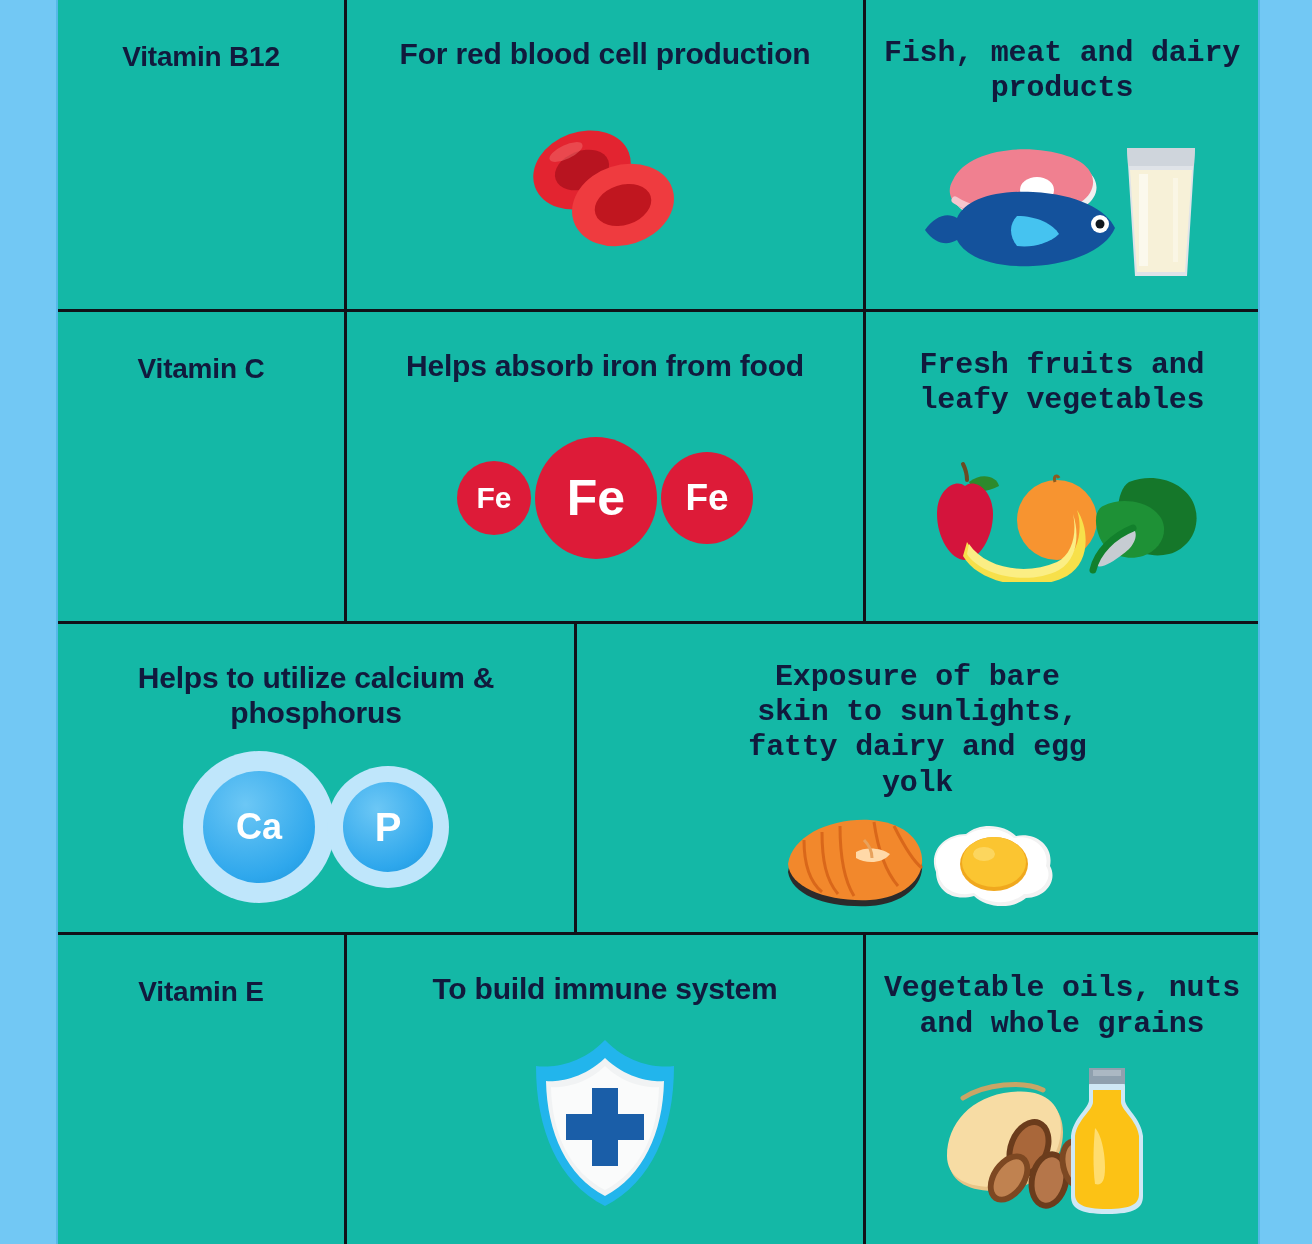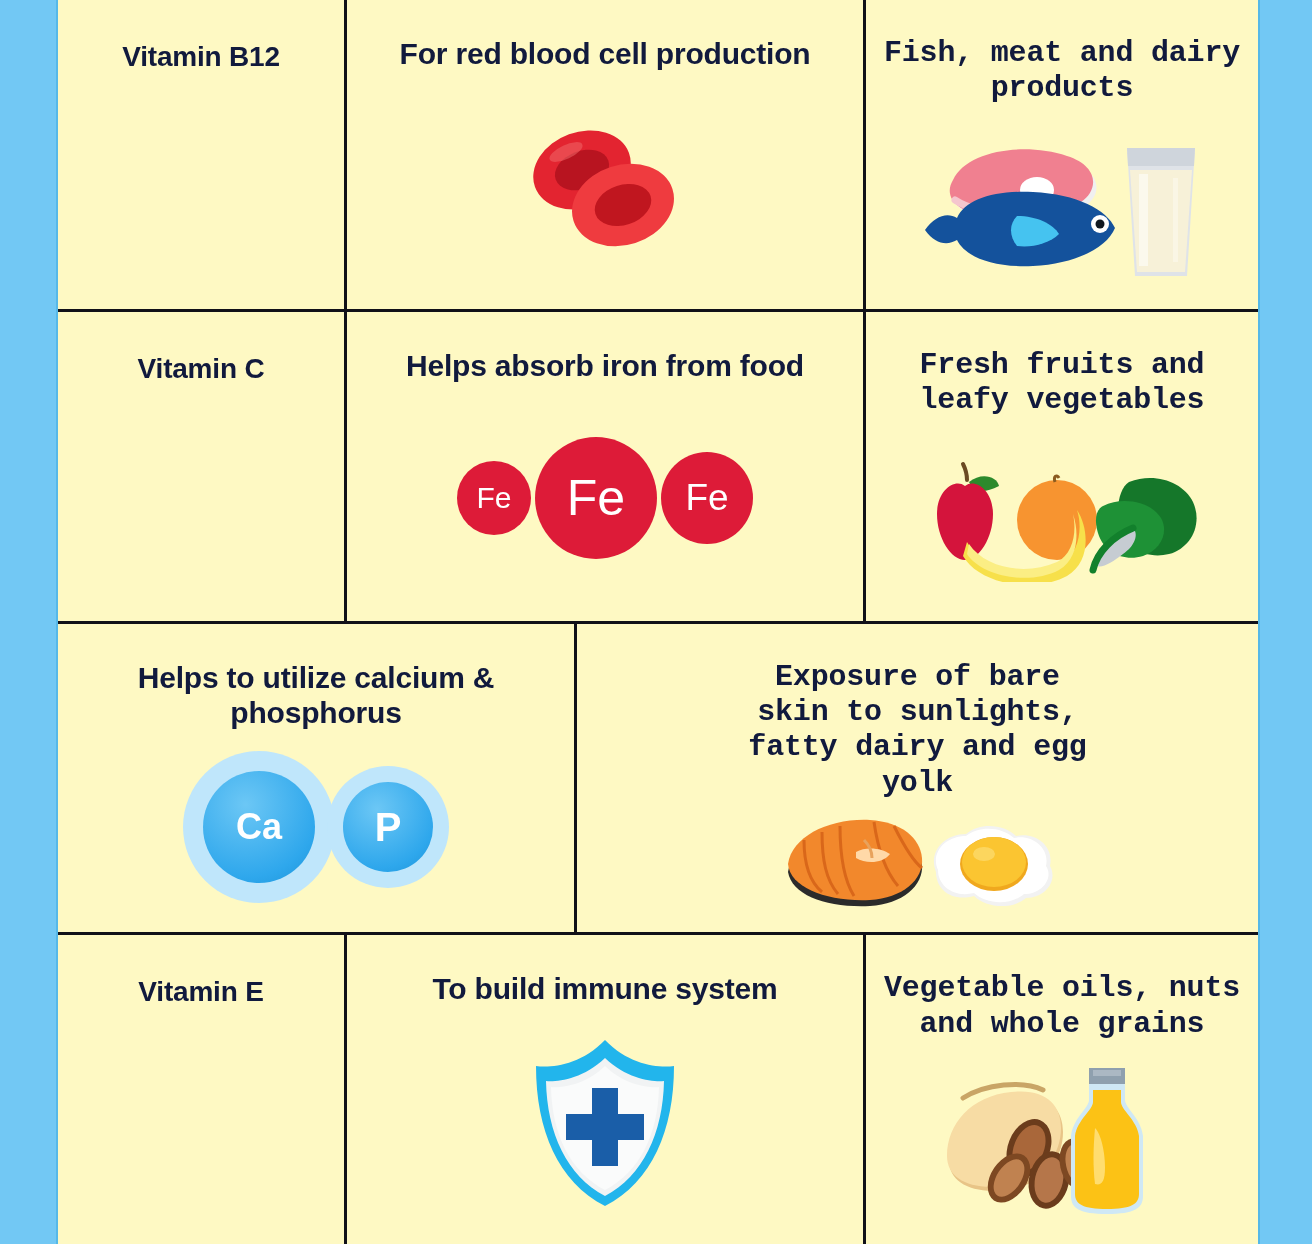--- a/index.html
+++ b/index.html
@@ -19,21 +19,21 @@
     background: #72c8f4;
   }
 
   
   .vitamin-table {
     position: absolute;
     left: 56px;
     top: 0px;
     width: 1204px;
     height: 1244px;
-    background: #fef9c3;
+    background: #14b8a6;
     border-left: 2px solid #55b8e8;
     border-right: 2px solid #55b8e8;
     display: flex;
     flex-direction: column;
   }
 
   .row {
     display: flex;
     flex-direction: row;
     border-bottom: 3px solid #111118;
@@ -110,21 +110,21 @@
   .fe-group, .cap-group {
     display: flex;
     align-items: center;
     justify-content: center;
   }
 
   .fe-badge {
     border-radius: 50%;
     background: #dd1b38;
     color: #ffffff;
-    font-weight: normal;
+    font-weight: bold;
     display: flex;
     align-items: center;
     justify-content: center;
     font-family: "Liberation Sans", sans-serif;
     text-align: right;
   }
   .fe-sm { width: 74px; height: 74px; font-size: 30px; }
   .fe-lg { width: 122px; height: 122px; font-size: 50px; margin: 0 4px; }
   .fe-md { width: 92px; height: 92px; font-size: 37px; }
 

